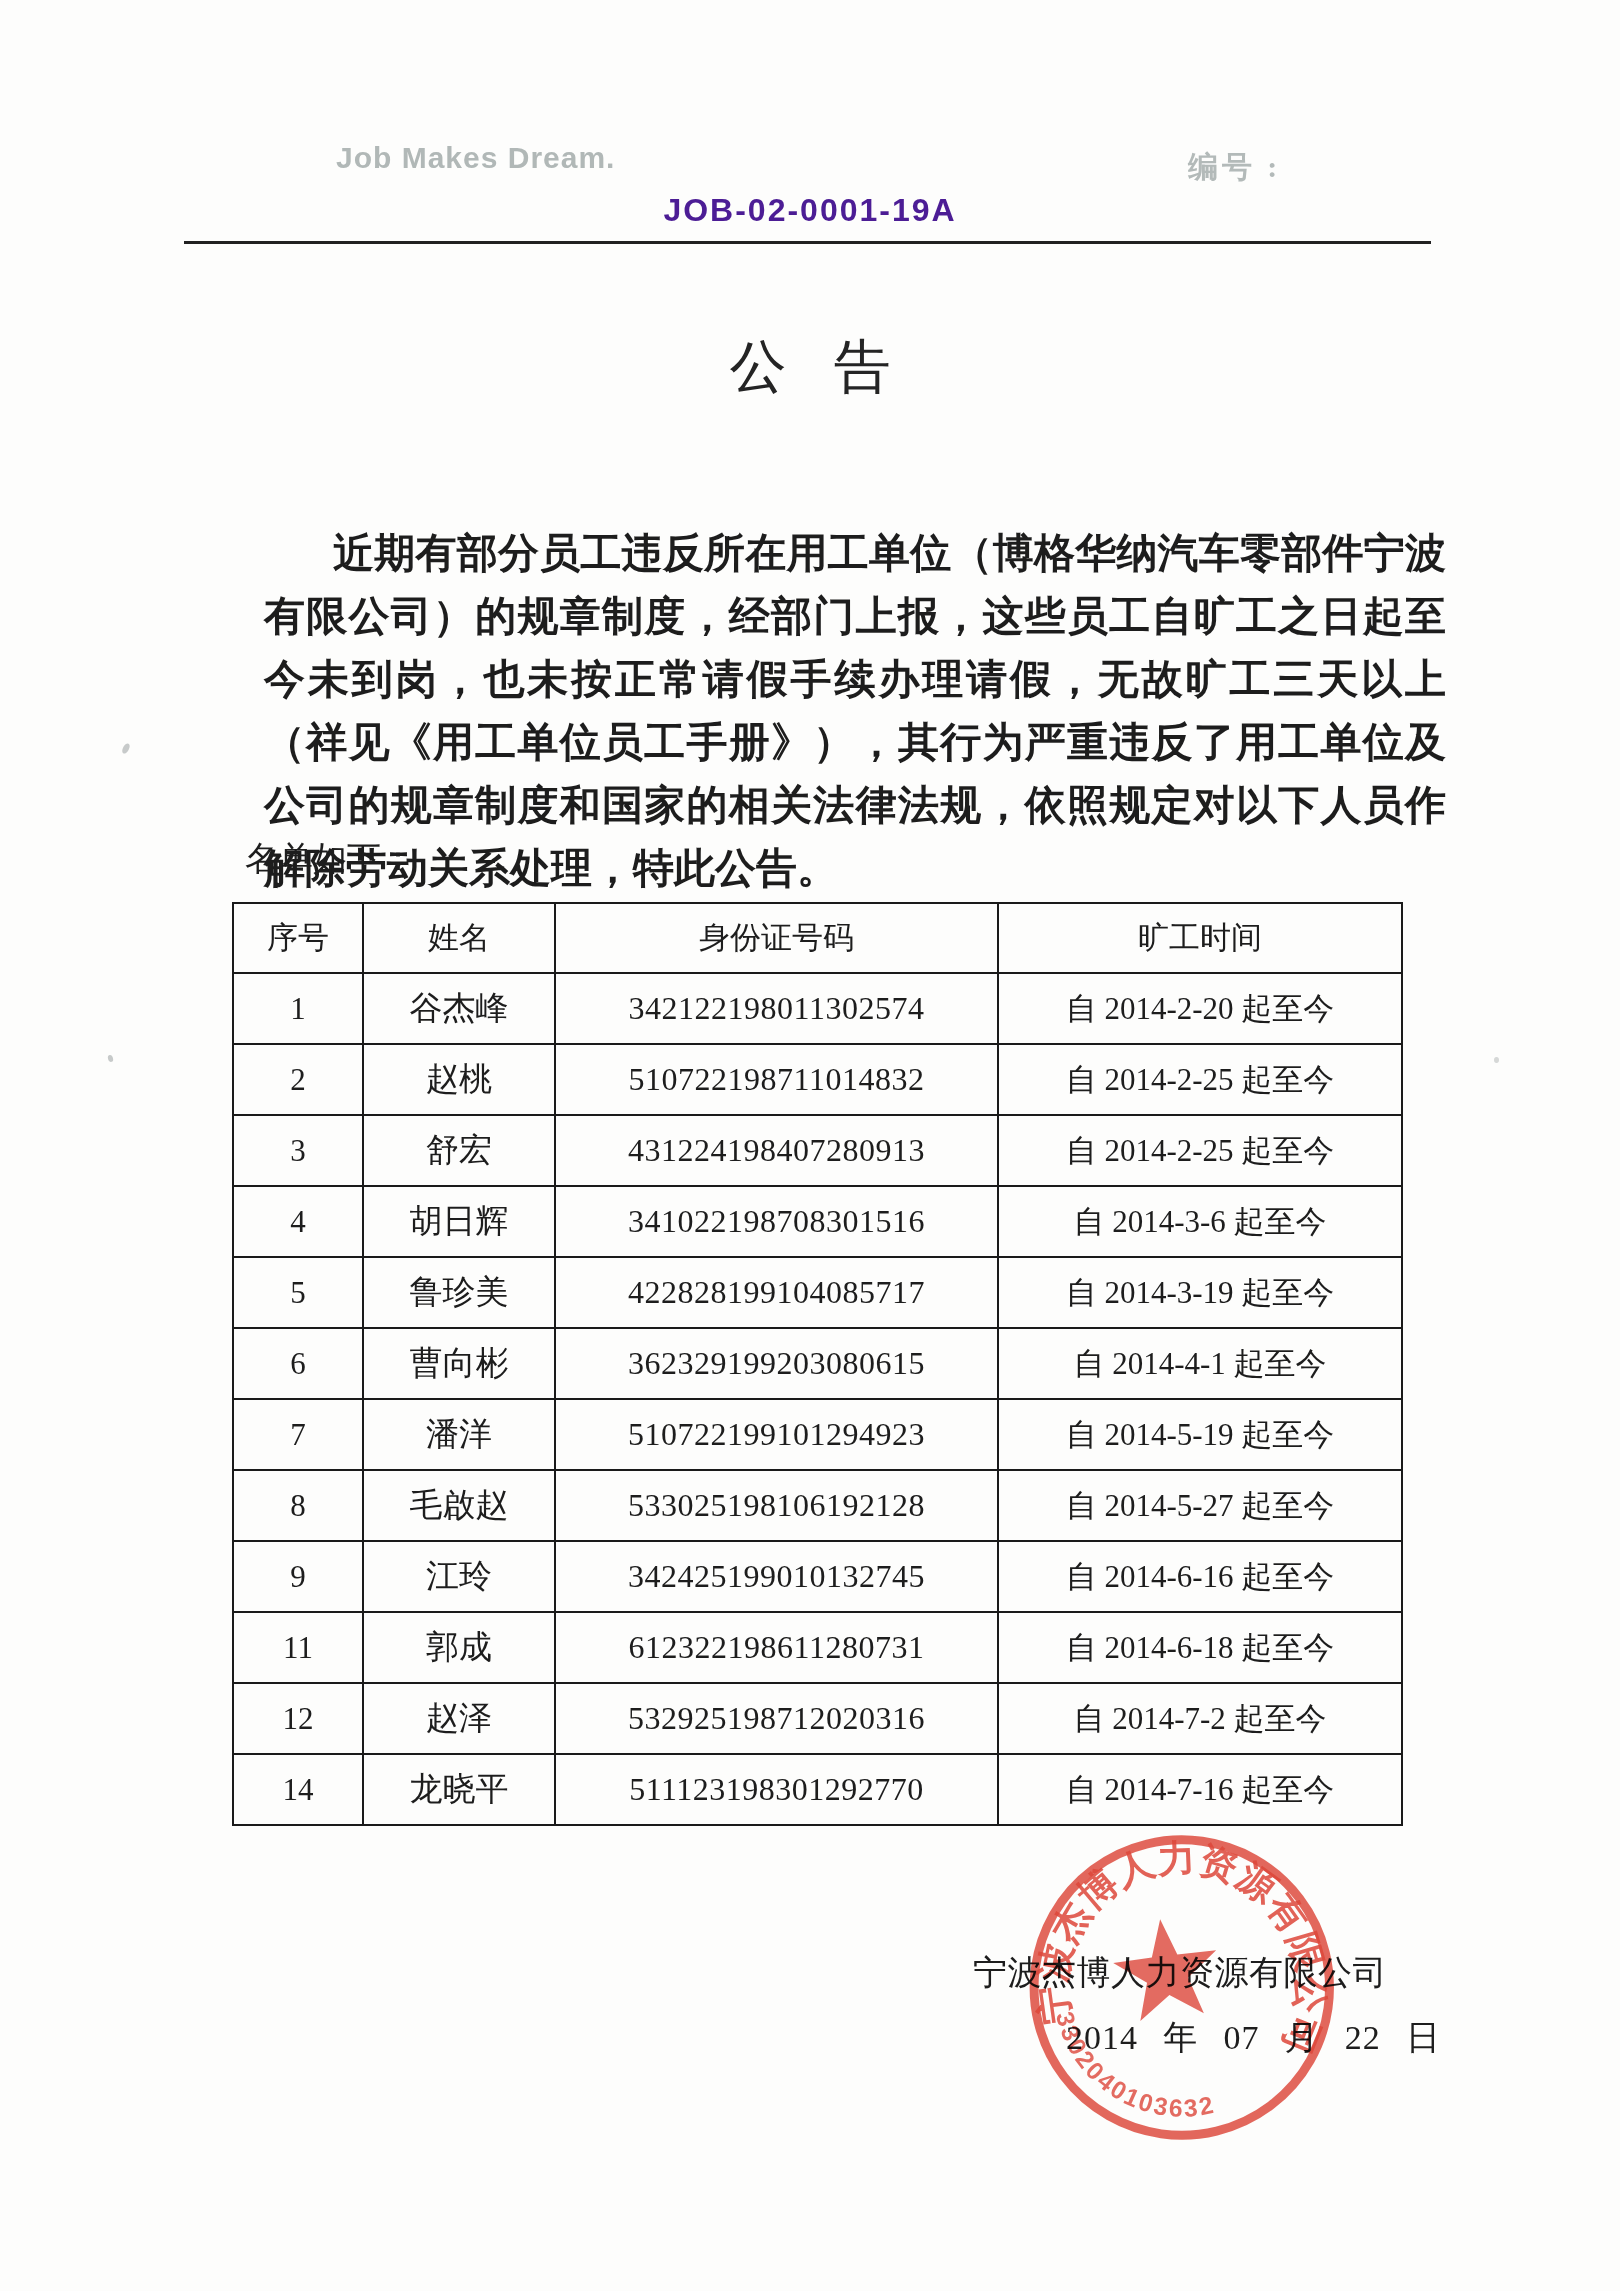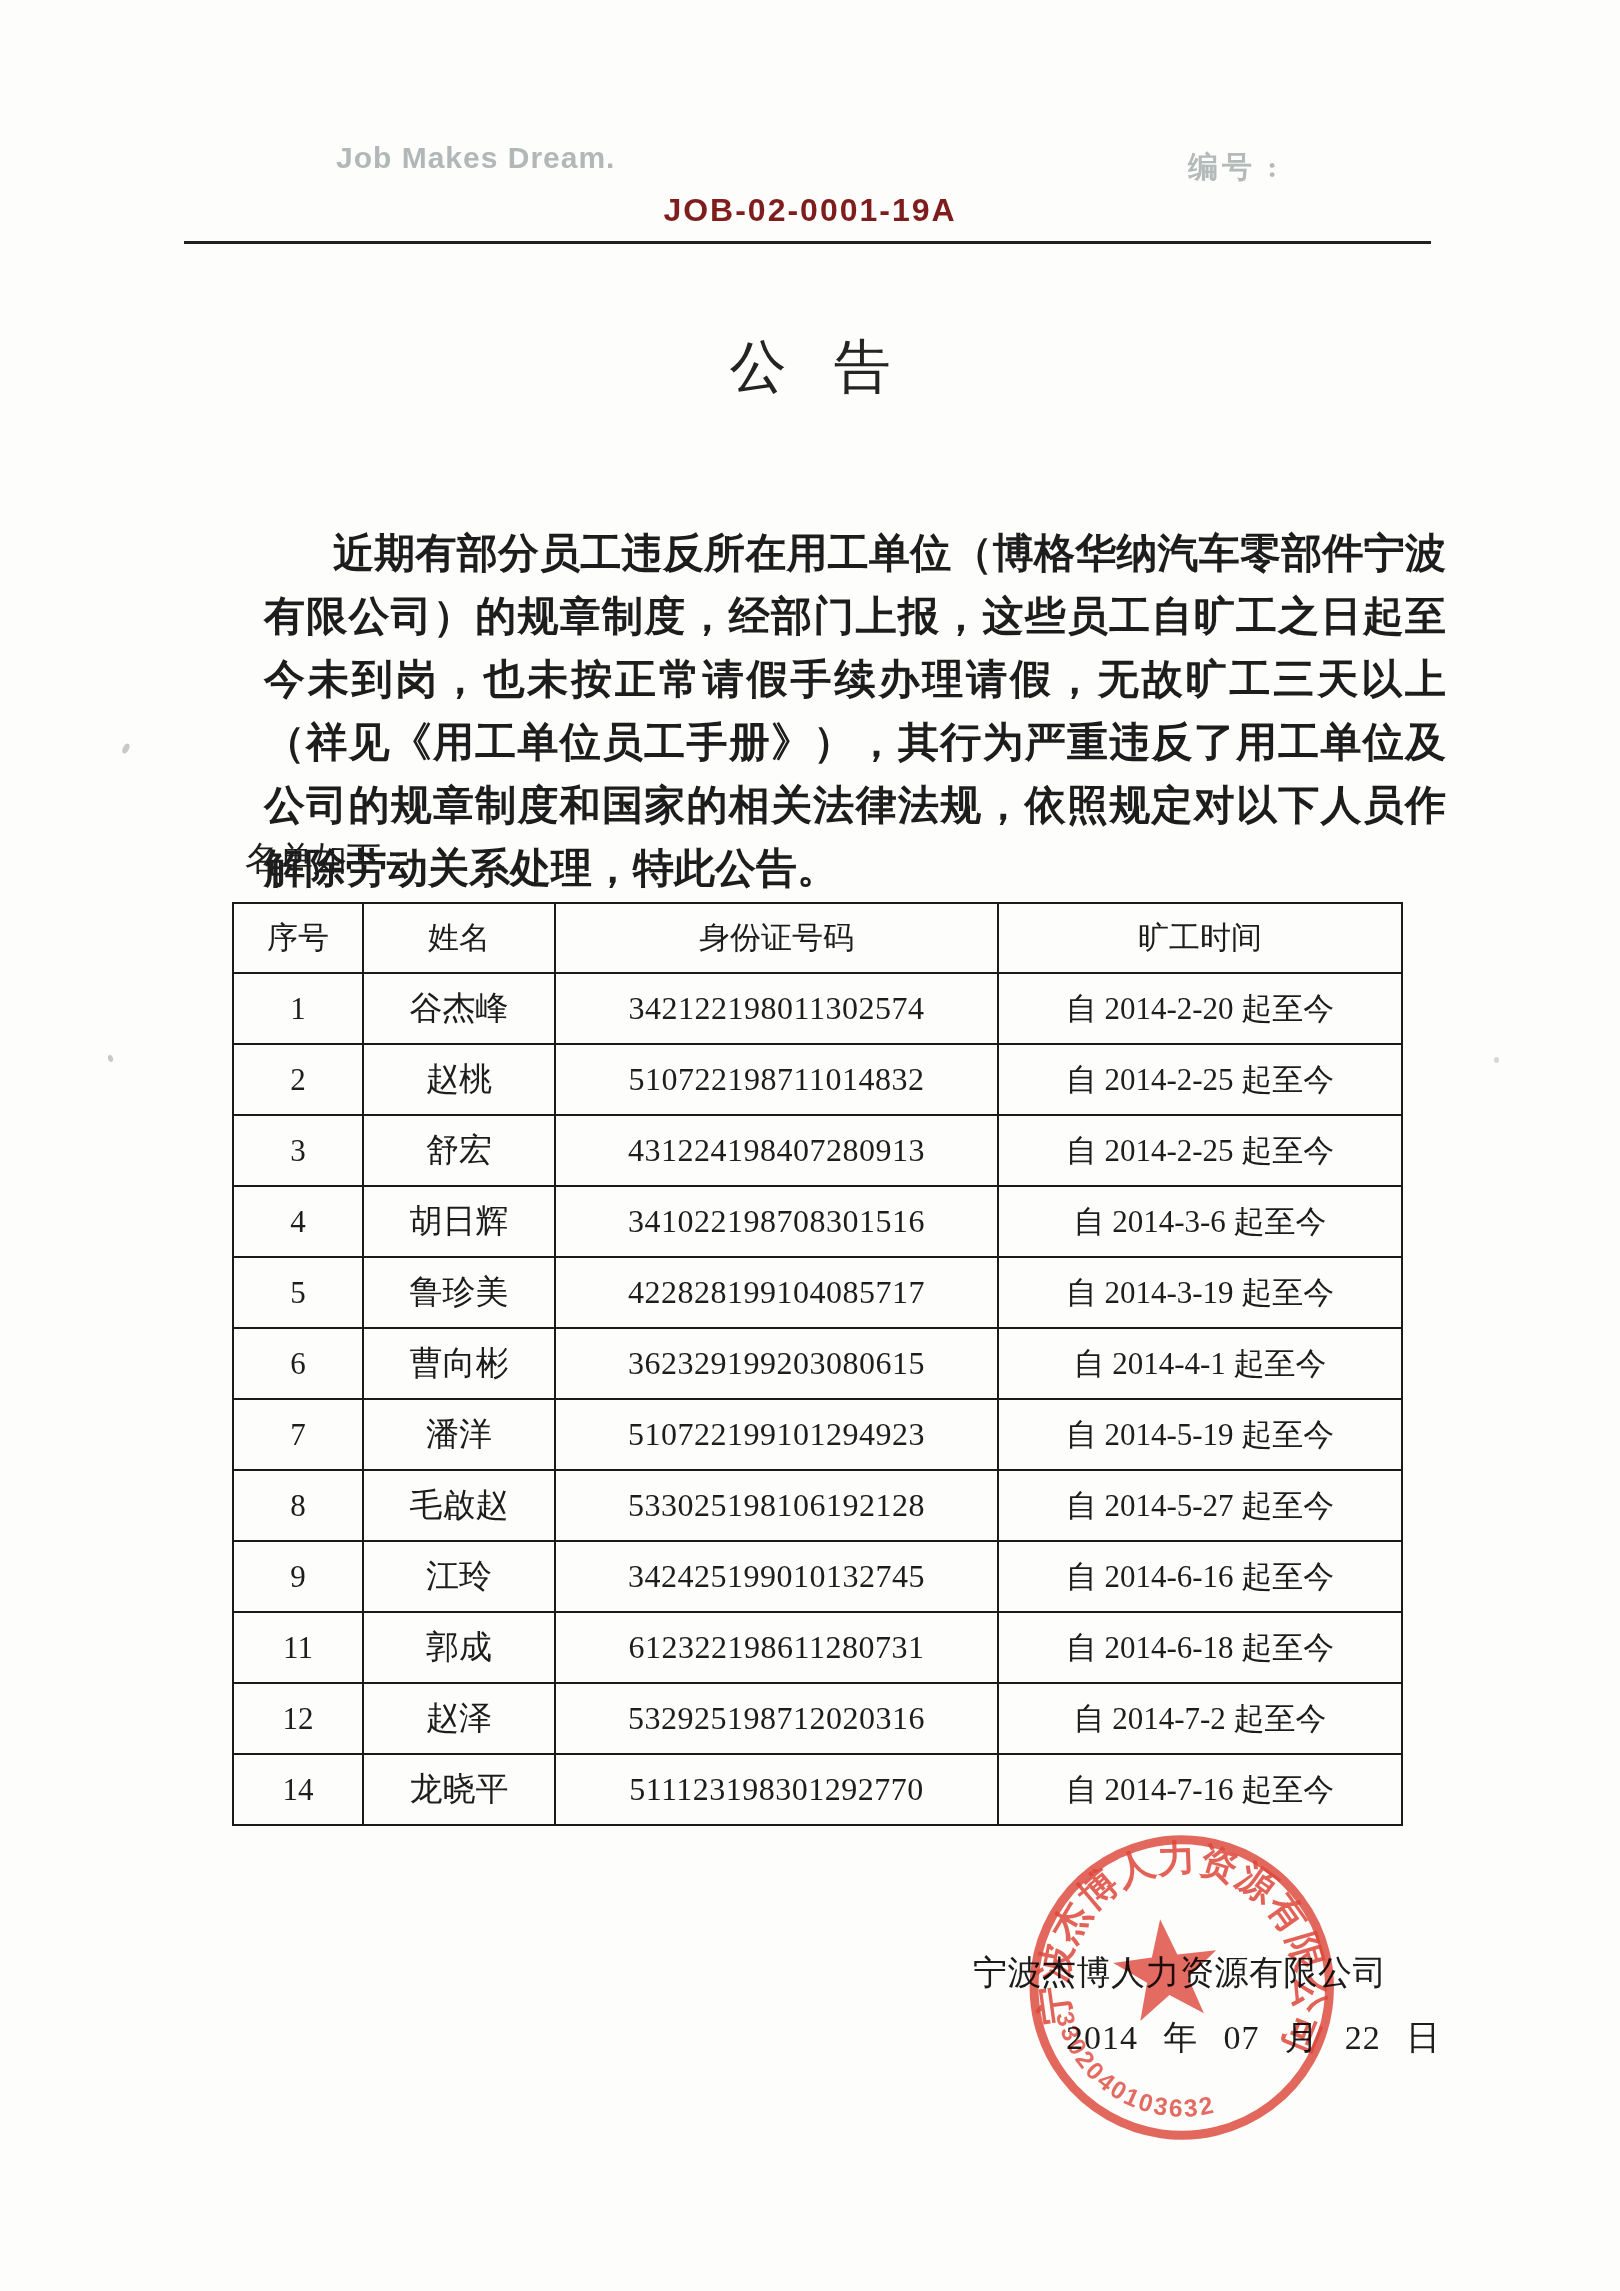--- a/index.html
+++ b/index.html
@@ -21,21 +21,21 @@
   }
   .num-label {
     left:1188px; top:147px;
     font-size:30px; font-weight:700; letter-spacing:3.9px;
     color:#b3bab9;
   }
   .code {
     left:0; top:192px; width:1620px; text-align:center;
     font-family:"Liberation Sans","DejaVu Sans",sans-serif;
     font-weight:700; font-size:32px; letter-spacing:2px;
-    color:#7f1d1d;
+    color:#4c1d95;
   }
   .rule {
     left:184px; top:241px; width:1247px; height:2.9px;
     background:#212121;
   }
   .title {
     left:0; top:329px; width:1620px; text-align:center;
     font-size:57px; font-weight:400; word-spacing:33px;
     color:#242424; margin:0;
   }

